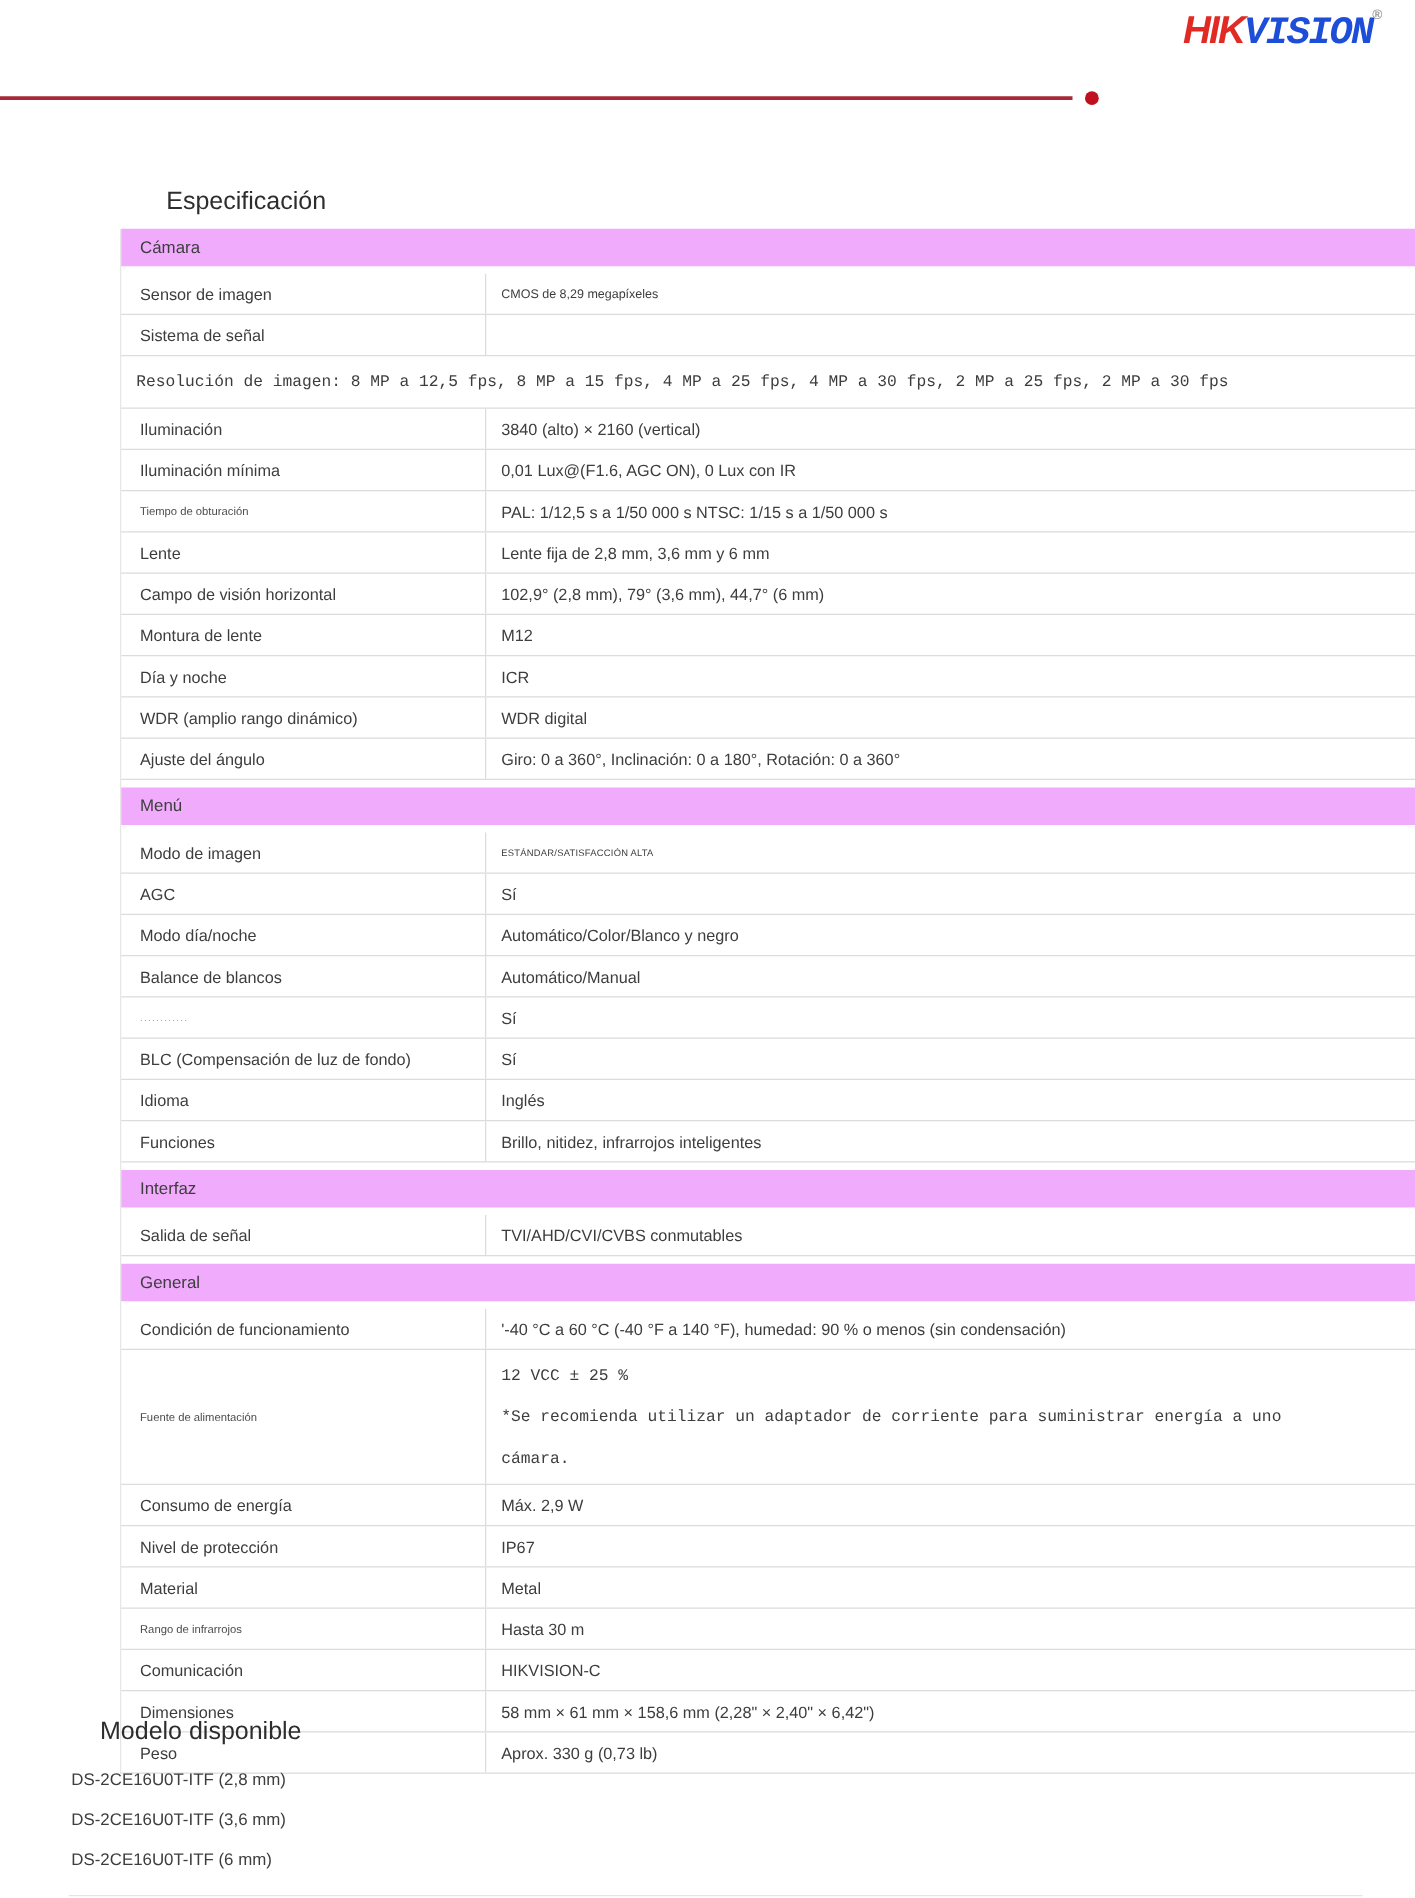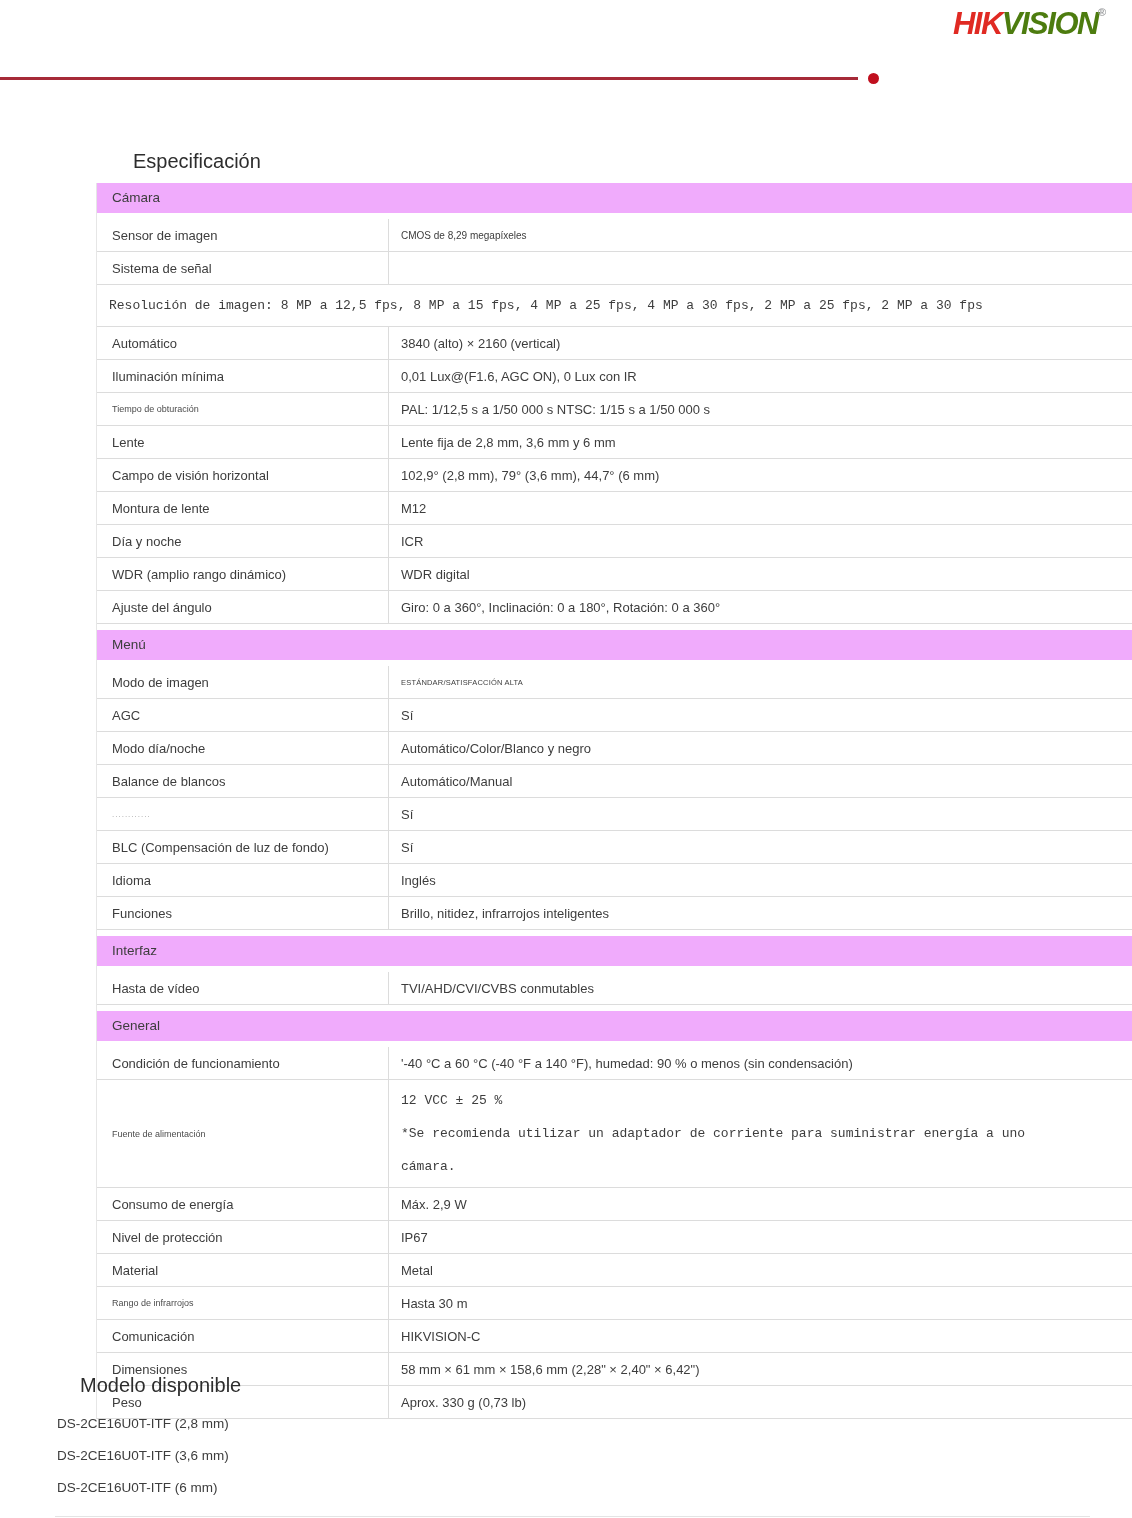--- a/index.html
+++ b/index.html
@@ -4,21 +4,21 @@
 <style>
   html,body{margin:0;padding:0;}
   body{
     width:1132px;height:1518px;position:relative;background:#ffffff;
     font-family:"Liberation Sans", sans-serif;color:#3d3d3d;overflow:hidden;
   }
   
   .logo{position:absolute;top:6px;right:26px;font-style:italic;font-weight:bold;
         font-size:31px;letter-spacing:-1.5px;white-space:nowrap;}
   .logo .hik{color:#e02a23;}
-  .logo .vision{color:#4d7c0f;}
+  .logo .vision{color:#1d4ed8;font-family:Liberation Mono, monospace;}
   .logo .reg{font-size:11px;vertical-align:top;color:#9a9c9e;font-style:normal;letter-spacing:0;}
   .redline{position:absolute;top:77px;left:0;width:858px;height:3px;background:#a62a38;}
   .reddot{position:absolute;top:73px;left:868px;width:11px;height:11px;border-radius:50%;background:#c00f1e;}
 
   
   .content{position:absolute;left:68px;top:150px;width:1106px;margin-left:28px;}
   .spec-title{font-size:20px;color:#2d2d2d;margin:0 0 10px 37px;font-weight:normal;}
   .spec-table{width:100%;border-left:1px solid #e6e6e6;border-right:1px solid #e6e6e6;border-bottom:1px solid #dcdcdc;}
   .section-bar{background:#f0abfc;height:30px;line-height:30px;padding-left:15px;
                font-size:13.5px;color:#3d3d3d;margin:6px 0;}
@@ -61,21 +61,21 @@
       </div>
       <div class="spec-row">
         <div class="cell-label">Sistema de señal</div>
       </div>
       <div class="spec-row">
         <div class="cell-value multi">
           <div class="value-line">Resolución de imagen: 8 MP a 12,5 fps, 8 MP a 15 fps, 4 MP a 25 fps, 4 MP a 30 fps, 2 MP a 25 fps, 2 MP a 30 fps</div>
         </div>
       </div>
       <div class="spec-row">
-        <div class="cell-label">Automático</div>
+        <div class="cell-label">Iluminación</div>
         <div class="cell-value">3840 (alto) × 2160 (vertical)</div>
       </div>
       <div class="spec-row">
         <div class="cell-label">Iluminación mínima</div>
         <div class="cell-value">0,01 Lux@(F1.6, AGC ON), 0 Lux con IR</div>
       </div>
       <div class="spec-row">
         <div class="cell-label small">Tiempo de obturación</div>
         <div class="cell-value">PAL: 1/12,5 s a 1/50 000 s NTSC: 1/15 s a 1/50 000 s</div>
       </div>
@@ -131,21 +131,21 @@
       <div class="spec-row">
         <div class="cell-label">Idioma</div>
         <div class="cell-value">Inglés</div>
       </div>
       <div class="spec-row">
         <div class="cell-label">Funciones</div>
         <div class="cell-value">Brillo, nitidez, infrarrojos inteligentes</div>
       </div>
       <div class="section-bar">Interfaz</div>
       <div class="spec-row">
-        <div class="cell-label">Hasta de vídeo</div>
+        <div class="cell-label">Salida de señal</div>
         <div class="cell-value">TVI/AHD/CVI/CVBS conmutables</div>
       </div>
       <div class="section-bar">General</div>
       <div class="spec-row">
         <div class="cell-label">Condición de funcionamiento</div>
         <div class="cell-value">'-40 °C a 60 °C (-40 °F a 140 °F), humedad: 90 % o menos (sin condensación)</div>
       </div>
       <div class="spec-row">
         <div class="cell-label small">Fuente de alimentación</div>
         <div class="cell-value multi">

